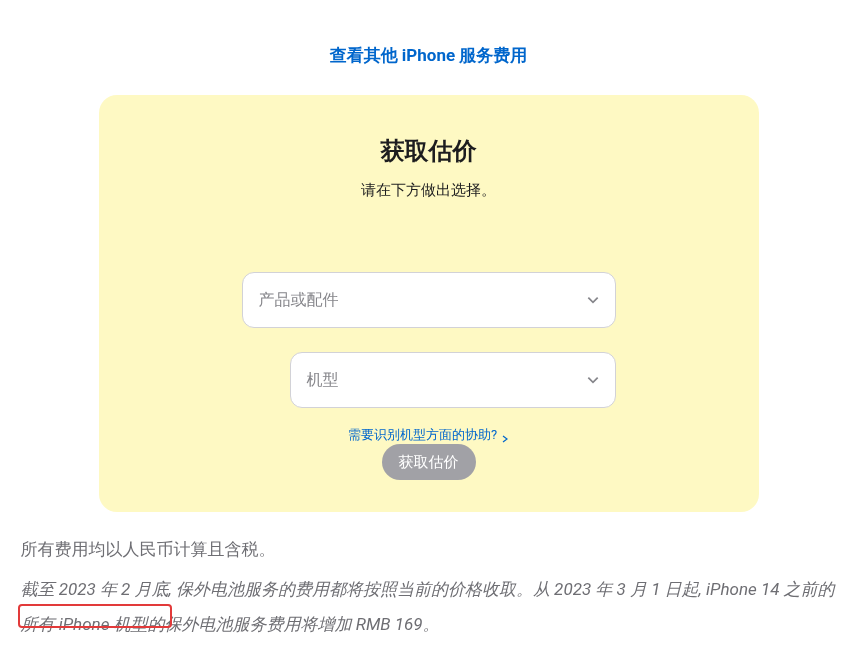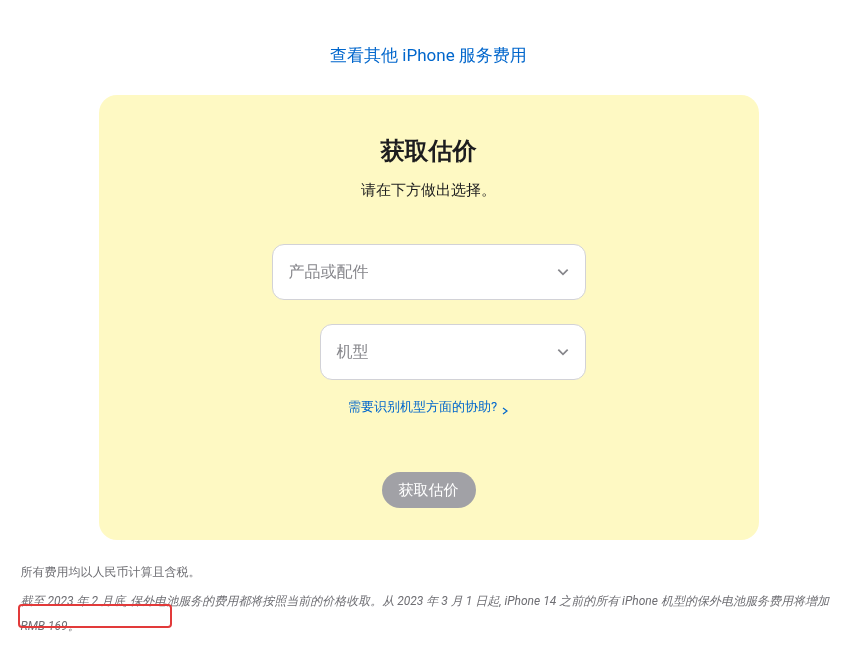--- a/index.html
+++ b/index.html
@@ -12,42 +12,43 @@
       color: #1d1d1f;
     }
     .top-link {
       text-align: center;
       padding: 44px 0 20px;
     }
     .top-link a {
       color: #0066cc;
       font-size: 17px;
       text-decoration: none;
+      font-weight: bold;
     }
     .card {
       width: 660px;
       margin: 8px auto 0;
       background: #fef9c3;
       border-radius: 18px;
       padding: 40px 40px 32px;
       text-align: center;
     }
     .card-title {
       font-size: 24px;
       font-weight: 600;
       color: #1d1d1f;
       margin-bottom: 14px;
     }
     .card-subtitle {
       font-size: 15px;
       color: #1d1d1f;
-      margin-bottom: 44px;
+      margin-bottom: 72px;
     }
     .select-wrap {
-      width: 314px;
+      width: 374px;
       margin: 0 auto 24px;
       position: relative;
     }
     .select-wrap.second { margin-bottom: 16px; padding-left: 48px; }
     .faux-select {
       width: 100%;
       height: 56px;
       border: 1px solid #d2d2d7;
       border-radius: 12px;
       background: #fff;
@@ -73,42 +74,41 @@
     }
     .chevron svg { display: block; }
     .help-link {
       font-size: 13px;
       color: #0066cc;
       text-decoration: none;
       display: inline-flex;
       align-items: center;
       justify-content: center;
       gap: 4px;
-      margin-bottom: 56px;
     }
     .help-link .arrow {
       width: 8px;
       height: 8px;
     }
     .btn {
       width: 94px;
       height: 36px;
       border: none;
       border-radius: 18px;
       background: #a1a1a6;
       color: #fff;
       font-size: 15px;
       cursor: not-allowed;
       font-family: inherit;
     }
     .footnotes {
       width: 836px;
       margin: 20px auto 0;
       padding: 0 10px;
-      font-size: 12px;
+      font-size: 17px;
       color: #6e6e73;
       line-height: 2.1;
     }
     .footnotes p { position: relative; }
     .hl-box {
       position: absolute;
       border: 2px solid #e23a3a;
       border-radius: 4px;
       pointer-events: none;
     }

